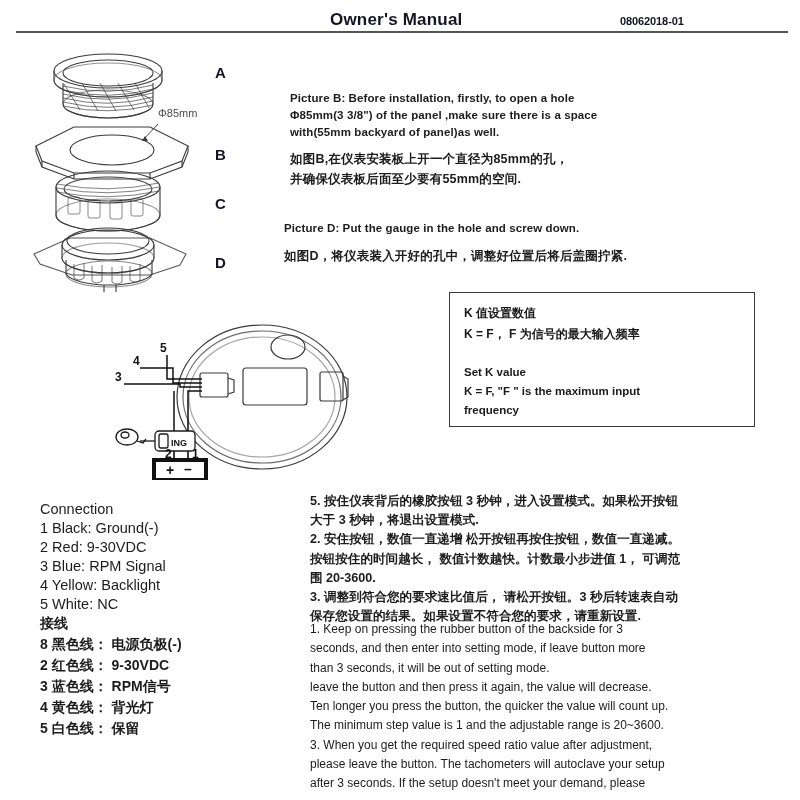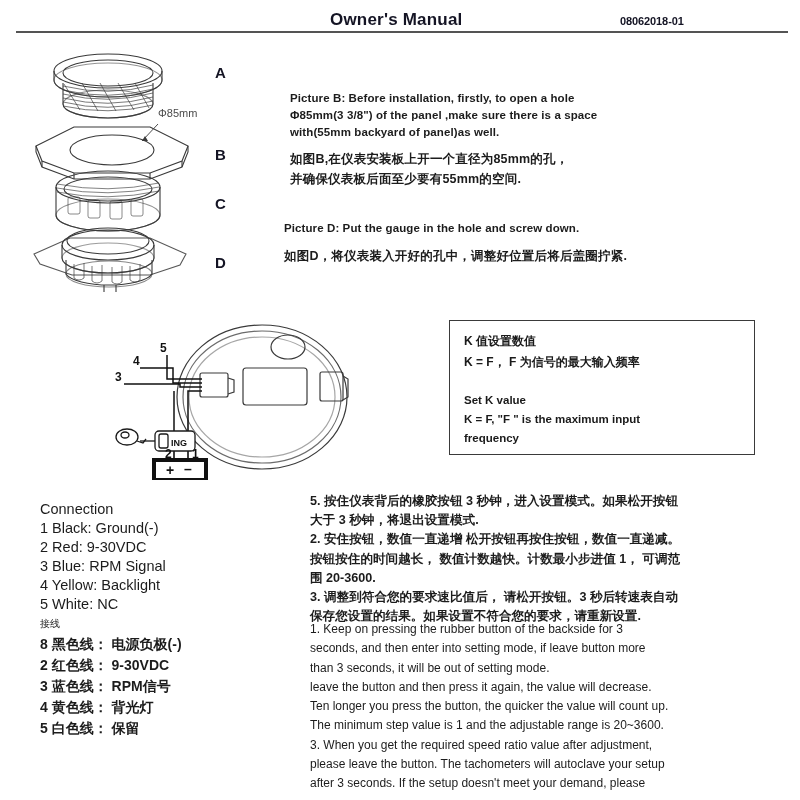--- a/index.html
+++ b/index.html
@@ -96,21 +96,20 @@
   .kbox {
     position: absolute;
     left: 449px;
     top: 292px;
     width: 306px;
     height: 135px;
     border: 1.5px solid #3a3a3a;
     background: #fff;
     box-sizing: border-box;
     padding: 10px 0 0 14px;
-    margin-top: 28px;
   }
   .kbox .k-cn {
     font-size: 12px;
     font-weight: bold;
     line-height: 21px;
     white-space: nowrap;
   }
   .kbox .k-gap { height: 18px; }
   .kbox .k-en {
     font-size: 11.5px;
@@ -128,22 +127,22 @@
     font-size: 14.5px;
     line-height: 19px;
     white-space: nowrap;
   }
   .conn-item {
     font-size: 14.5px;
     line-height: 19px;
     white-space: nowrap;
   }
   .conn-cn-title {
-    font-size: 10px;
-    font-weight: normal;
+    font-size: 14px;
+    font-weight: bold;
     line-height: 21px;
     white-space: nowrap;
   }
   .conn-cn-item {
     font-size: 14px;
     font-weight: bold;
     line-height: 21px;
     white-space: nowrap;
   }
 

